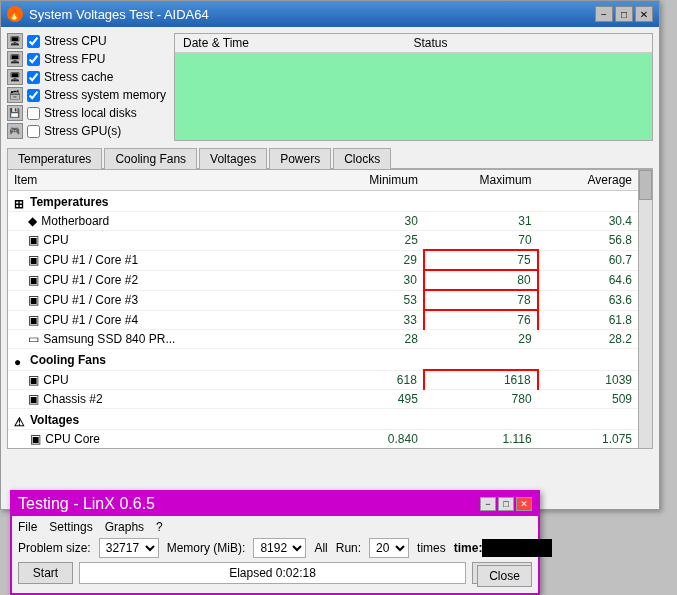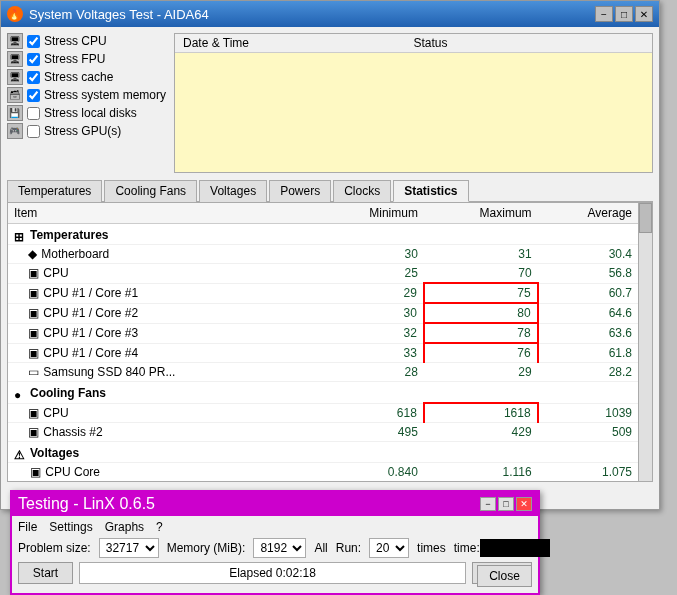--- a/index.html
+++ b/index.html
@@ -63,22 +63,22 @@
       width: 16px; height: 16px;
       background: #c0c0c0;
       border: 1px solid #888;
       font-size: 9px;
       display: flex; align-items: center; justify-content: center;
     }
 
     .log-area {
       flex: 1;
       border: 1px solid #aaa;
-      background: #fef9c3;
-      height: 140px;
+      background: #86efac;
+      height: 108px;
       display: flex;
       flex-direction: column;
     }
     .log-header {
       display: flex;
       border-bottom: 1px solid #ccc;
       background: #f0f0f0;
       padding: 2px 8px;
     }
     .log-header-col { flex: 1; font-size: 12px; font-weight: normal; }
@@ -217,21 +217,21 @@
 
     .linx-row1 { display: flex; align-items: center; gap: 8px; margin-bottom: 4px; font-size: 12px; }
     .linx-row1 label { white-space: nowrap; }
     .linx-select {
       border: 1px solid #aaa;
       background: white;
       padding: 1px 2px;
       font-size: 12px;
       height: 20px;
     }
-    .linx-time-area { margin-left: auto; display: flex; align-items: center; gap: 0; }
+    .linx-time-area { margin-left: auto; display: flex; align-items: center; gap: 0; font-weight: bold; }
     .linx-time-box {
       background: black;
       color: white;
       width: 70px;
       height: 18px;
       font-size: 11px;
     }
 
     .linx-row2 { display: flex; align-items: flex-end; gap: 6px; }
     .linx-start-btn {
@@ -345,21 +345,20 @@
         </div>
       </div>
     </div>
 
     <div class="tabs-row">
       <div class="tab">Temperatures</div>
       <div class="tab">Cooling Fans</div>
       <div class="tab">Voltages</div>
       <div class="tab">Powers</div>
       <div class="tab">Clocks</div>
-      <div class="tab active">Statistics</div>
     </div>
 
     <div class="stats-container">
       <div class="scroll-wrapper">
         <table class="stats-table">
           <thead>
             <tr>
               <th>Item</th>
               <th class="right">Minimum</th>
               <th class="right">Maximum</th>
@@ -389,21 +388,21 @@
                 <td class="num">60.7</td>
               </tr>
               <tr>
                 <td style="padding-left: 20px;"><span style="margin-right:4px;">▣</span>CPU #1 / Core #2</td>
                 <td class="num">30</td>
                 <td class="num highlighted">80</td>
                 <td class="num">64.6</td>
               </tr>
               <tr>
                 <td style="padding-left: 20px;"><span style="margin-right:4px;">▣</span>CPU #1 / Core #3</td>
-                <td class="num">32</td>
+                <td class="num">53</td>
                 <td class="num highlighted">78</td>
                 <td class="num">63.6</td>
               </tr>
               <tr>
                 <td style="padding-left: 20px;"><span style="margin-right:4px;">▣</span>CPU #1 / Core #4</td>
                 <td class="num">33</td>
                 <td class="num highlighted">76</td>
                 <td class="num">61.8</td>
               </tr>
               <tr>
@@ -417,21 +416,21 @@
               </tr>
               <tr>
                 <td style="padding-left: 20px;"><span style="margin-right:4px;">▣</span>CPU</td>
                 <td class="num">618</td>
                 <td class="num highlighted">1618</td>
                 <td class="num">1039</td>
               </tr>
               <tr>
                 <td style="padding-left: 20px;"><span style="margin-right:4px;">▣</span>Chassis #2</td>
                 <td class="num">495</td>
-                <td class="num">429</td>
+                <td class="num">780</td>
                 <td class="num">509</td>
               </tr>
               <tr class="section-header">
                 <td colspan="4"><span class="section-icon">⚠</span>Voltages</td>
               </tr>
               <tr>
                 <td style="padding-left: 22px;"><span style="margin-right:4px;">▣</span>CPU Core</td>
                 <td class="num">0.840</td>
                 <td class="num">1.116</td>
                 <td class="num">1.075</td>

